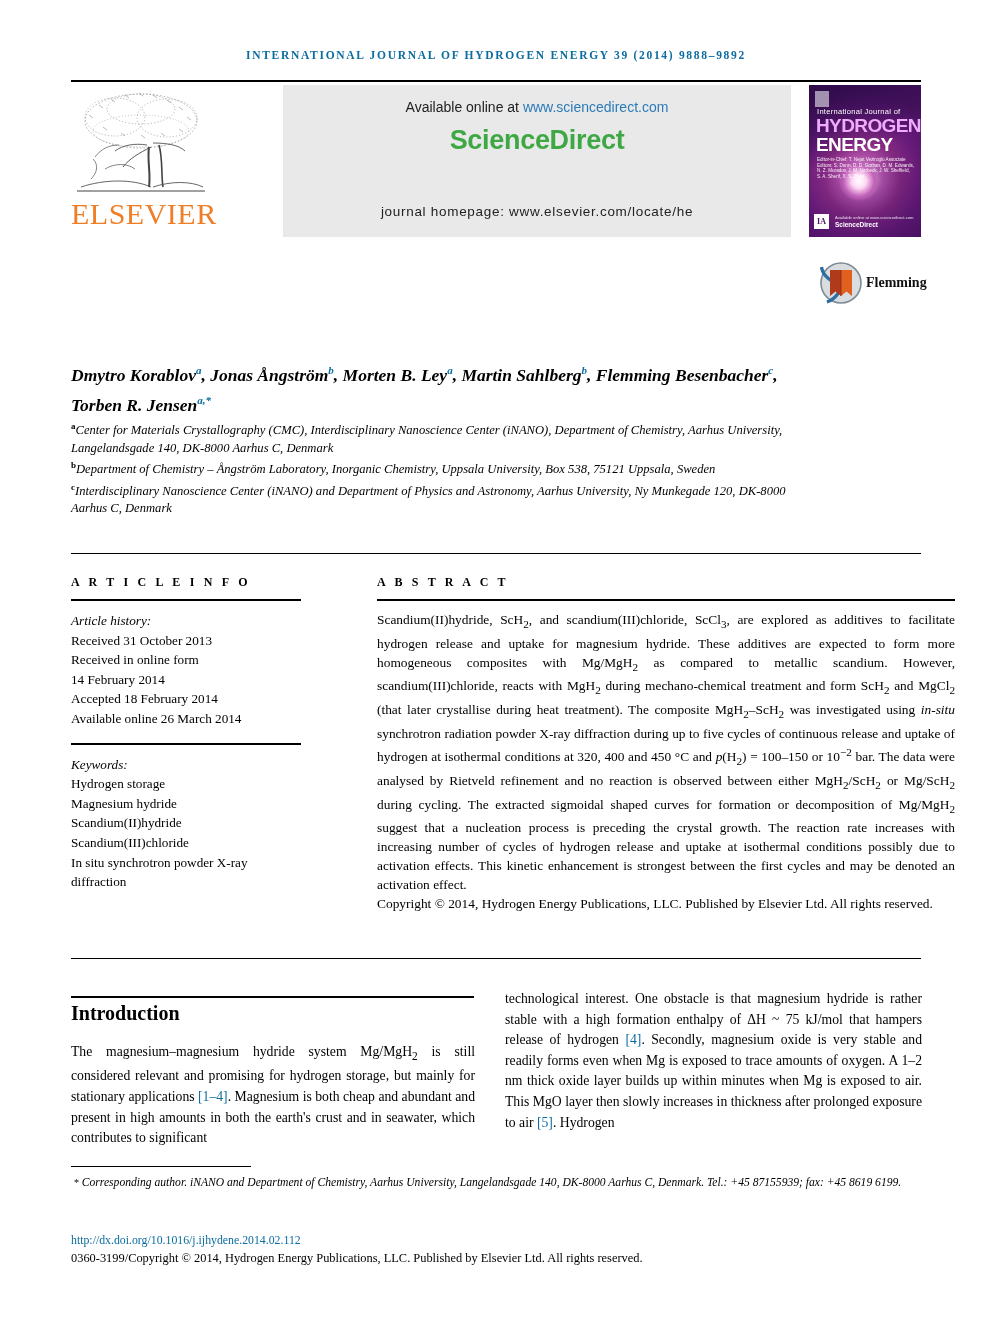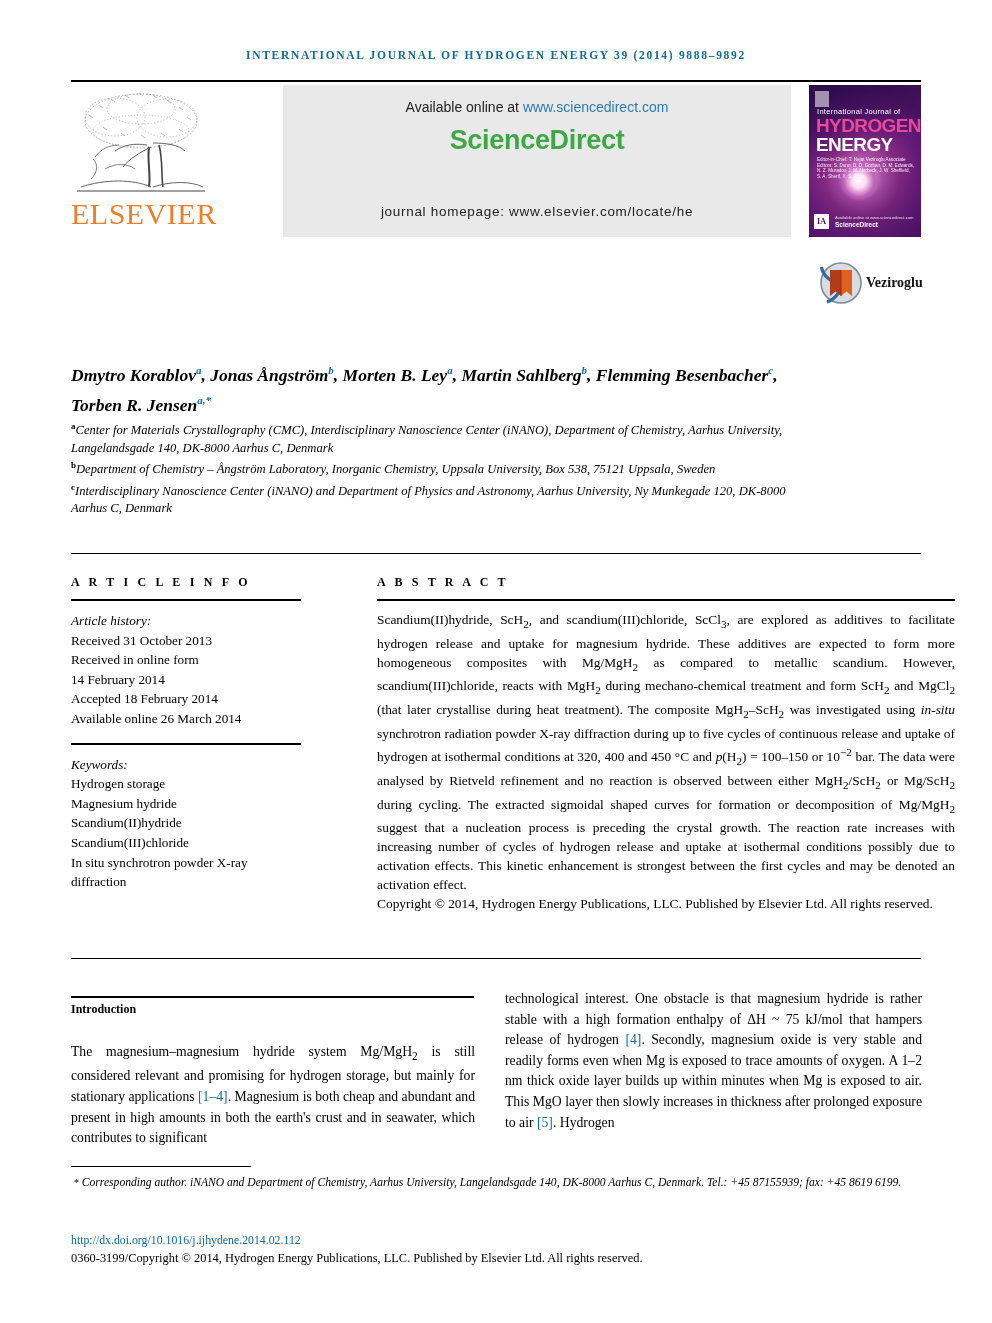--- a/index.html
+++ b/index.html
@@ -145,21 +145,21 @@
     width: 100px;
     color: #fff;
     font-family: "Liberation Sans", sans-serif;
     font-size: 7.5px;
     letter-spacing: 0.3px;
   }
   .cover-h1 {
     position: absolute;
     left: 7px; top: 31px;
     width: 104px;
-    color: #ec4899;
+    color: #f0abfc;
     font-family: "Liberation Sans", sans-serif;
     font-weight: bold;
     font-size: 19px;
     line-height: 19px;
     letter-spacing: -0.6px;
   }
   .cover-h2 {
     position: absolute;
     left: 7px; top: 50px;
     width: 104px;
@@ -332,21 +332,21 @@
     left: 71px; top: 996px;
     width: 403px;
     height: 2px;
     background: #000;
   }
   .sec-head {
     position: absolute;
     left: 71px; top: 1002px;
     font-family: "Liberation Serif", serif;
     font-weight: bold;
-    font-size: 12px;
+    font-size: 20px;
   }
   .col-left {
     position: absolute;
     left: 71px; top: 1042px;
     width: 404px;
     font-family: "Liberation Serif", serif;
     font-size: 13.7px;
     line-height: 20.6px;
     text-align: justify;
   }
@@ -471,21 +471,21 @@
   <div class="crossmark">
     <svg class="cm-logo" viewBox="0 0 42 42">
       <circle cx="21" cy="21" r="20" fill="#d9dde0"></circle>
       <circle cx="21" cy="21" r="20" fill="none" stroke="#7d8b96" stroke-width="1.6"></circle>
       <path d="M21 21 a20 20 0 0 1 -14.1 19" fill="none" stroke="#2f6ea5" stroke-width="3.4"></path>
       <path d="M21 21 a20 20 0 0 1 -19.6 -16" fill="none" stroke="#2f6ea5" stroke-width="3.4"></path>
       <path d="M10 8 h11 v26 l-5.5 -4.5 L10 34 z" fill="#b03a1a"></path>
       <path d="M21 8 h11 v26 l-5.5 -4.5 L21 34 z" fill="#e0601f"></path>
       <path d="M21 8 v26" stroke="#8c2c12" stroke-width="0.8"></path>
     </svg>
-    <div class="cm-text">Veziroglu</div>
+    <div class="cm-text">Flemming</div>
   </div>
 
   <div class="authors"><span>Dmytro Korablov</span><sup>a</sup>, <span>Jonas Ångström</span><sup>b</sup>, <span>Morten B. Ley</span><sup>a</sup>, <span>Martin Sahlberg</span><sup>b</sup>, <span>Flemming Besenbacher</span><sup>c</sup>, <span>Torben R. Jensen</span><sup>a,*</sup></div>
   <div class="affils">
       <p><sup>a</sup><span>Center for Materials Crystallography (CMC), Interdisciplinary Nanoscience Center (iNANO), Department of Chemistry, Aarhus University, Langelandsgade 140, DK-8000 Aarhus C, Denmark</span></p>
       <p><sup>b</sup><span>Department of Chemistry – Ångström Laboratory, Inorganic Chemistry, Uppsala University, Box 538, 75121 Uppsala, Sweden</span></p>
       <p><sup>c</sup><span>Interdisciplinary Nanoscience Center (iNANO) and Department of Physics and Astronomy, Aarhus University, Ny Munkegade 120, DK-8000 Aarhus C, Denmark</span></p>
     </div>
 
   <div class="rule-band-top"></div>

